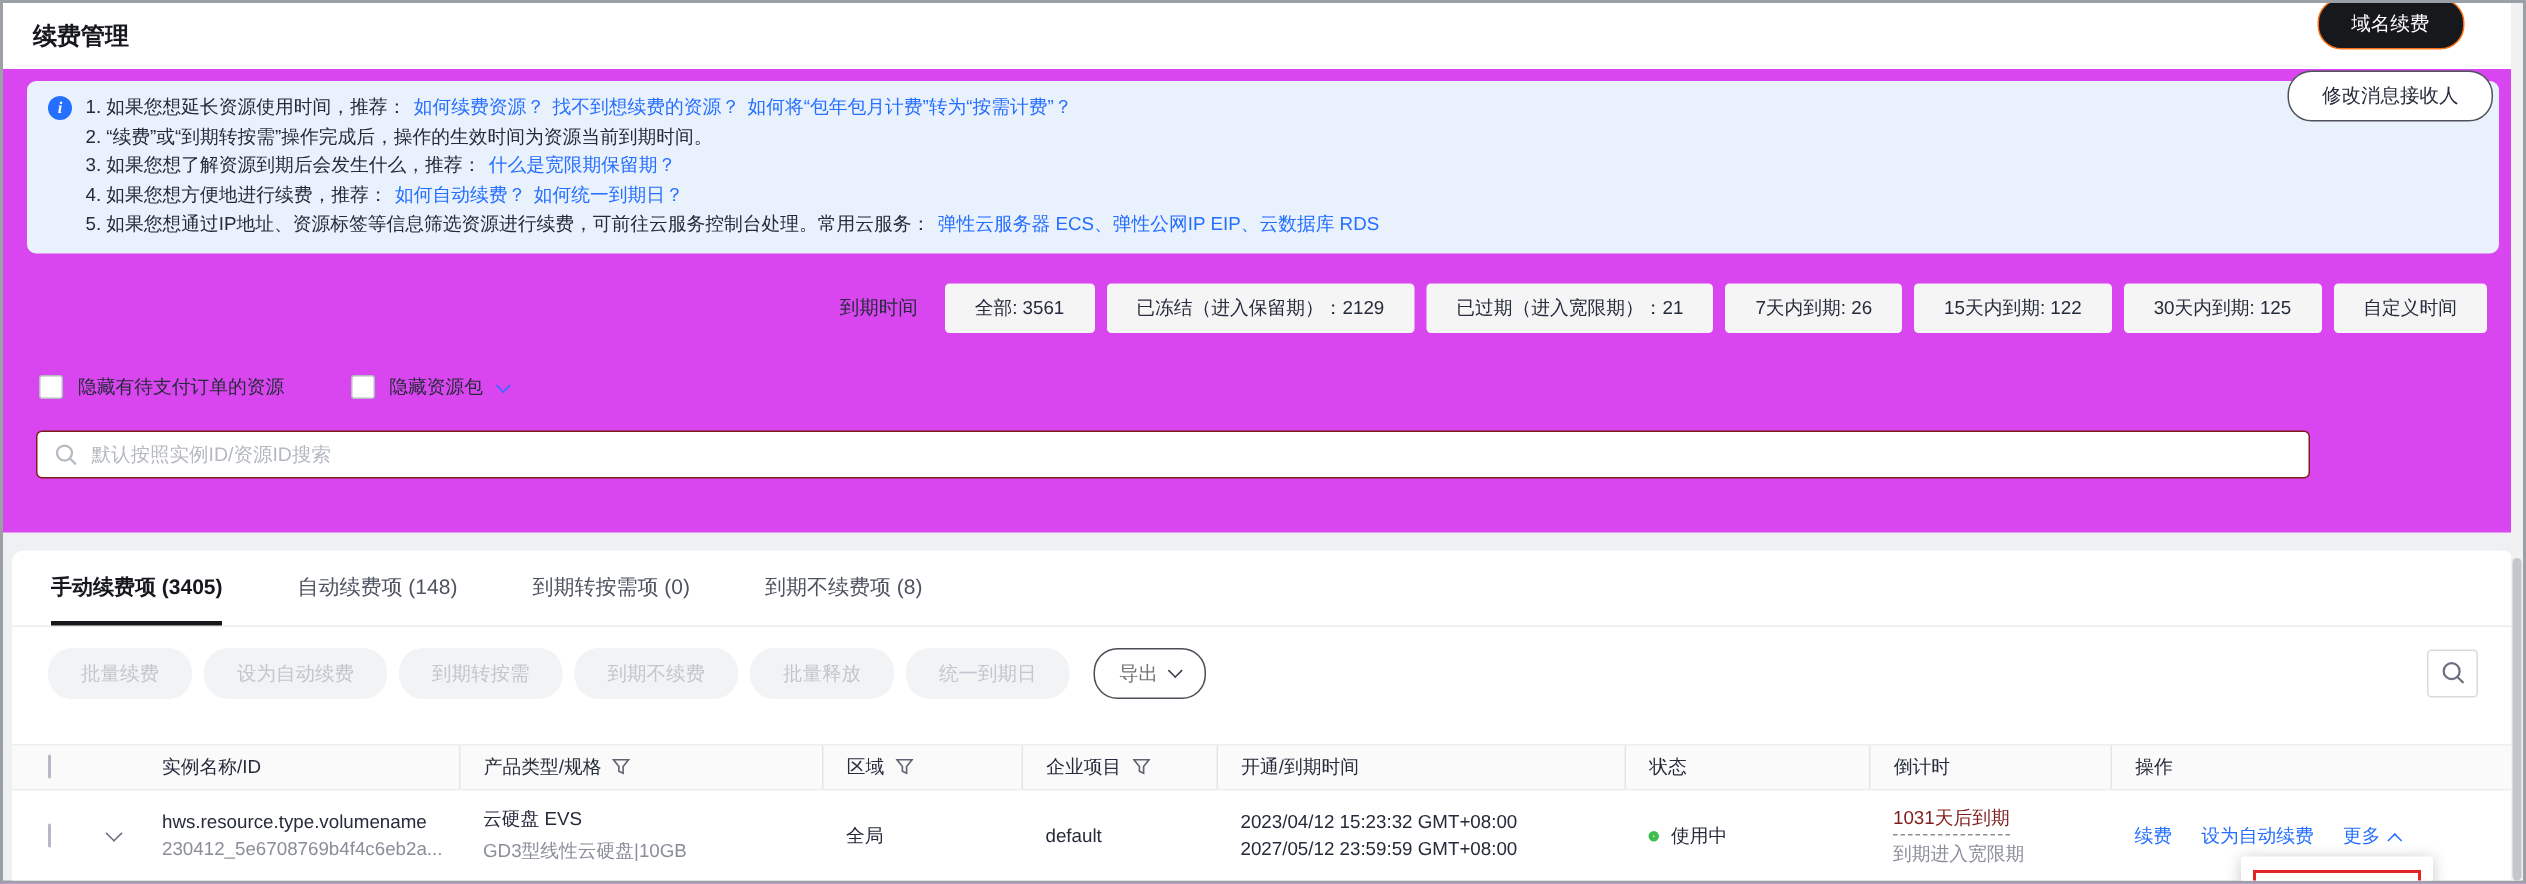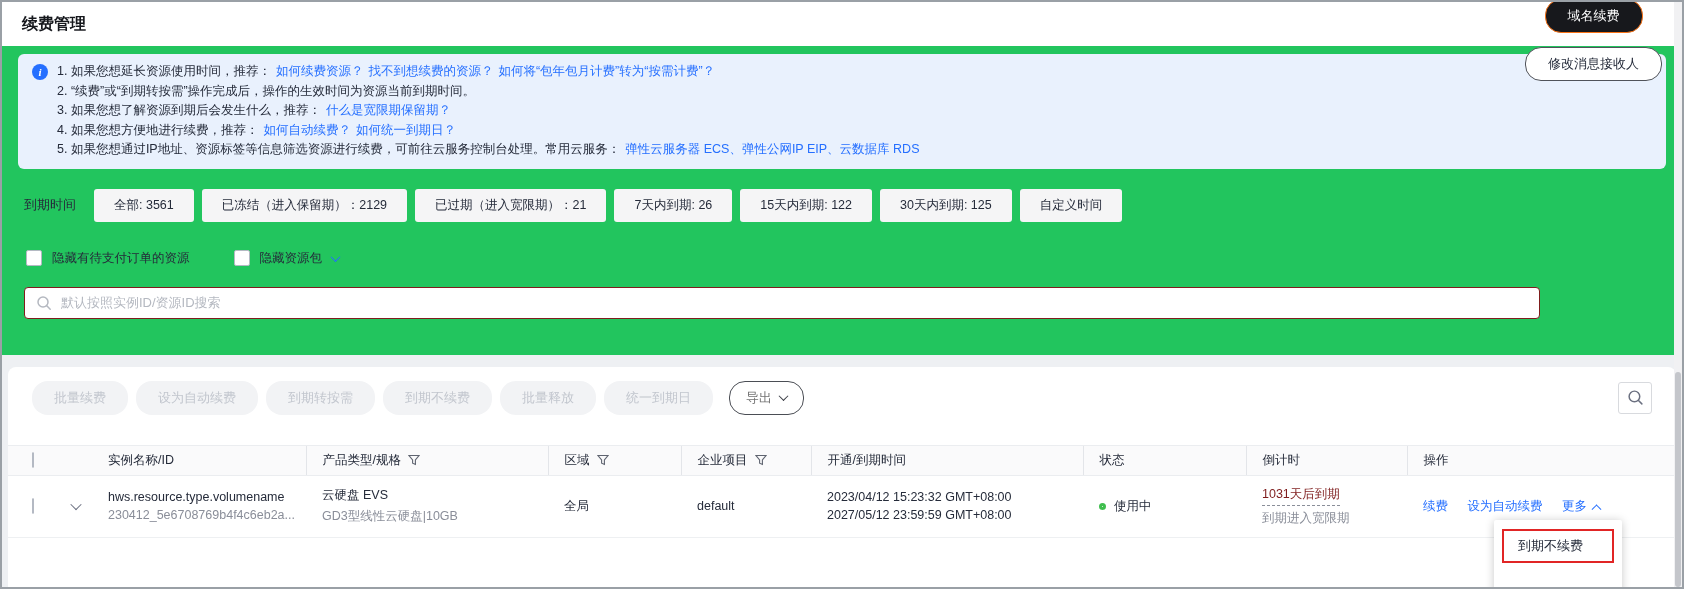--- a/index.html
+++ b/index.html
@@ -4,37 +4,37 @@
 <style>
   * { box-sizing: border-box; margin: 0; padding: 0; }
   html,body { width:1684px; height:589px; }
   body {
     font-family: "Liberation Sans", "DejaVu Sans", sans-serif;
     font-size: 12.5px; color:#252b3a;
     background:#eef0f3;
     border:2px solid #9aa0a6;
     overflow:hidden; position:relative;
   }
-  .sec-top { background:#22c55e; padding-bottom:36px; }
+  .sec-top { background:#d946ef; padding-bottom:36px; }
   
   .header-bar { display:flex; align-items:center; height:44px; padding:0 20px; background:#fff; }
   .page-title { font-size:16px; font-weight:bold; color:#16181d; }
   .header-right { margin-left:auto; display:flex; align-items:center; gap:14px;flex-direction:column; }
   .guide-link { display:inline-flex; align-items:center; gap:6px; color:#252b3a; font-size:13px; cursor:pointer; }
   .pill { border-radius:16px; font-size:13px; padding:7px 22px; cursor:pointer; white-space:nowrap; }
   .pill-dark { background:#17181c; color:#fff; border:1px solid #f97316; }
   .pill-light { background:#fff; color:#252b3a; border:1px solid #50535a; }
   
   .banner { margin:8px 16px 0; background:#e9f1fd; border-radius:6px; padding:8px 16px 9px 14px; display:flex; gap:9px; }
   .info-icon { flex:0 0 16px; width:16px; height:16px; margin-top:2px; border-radius:50%; background:#256fff; color:#fff;
     font-size:11px; font-weight:bold; font-style:italic; display:flex; align-items:center; justify-content:center; font-family:"Liberation Serif", serif; }
   .tip-line { line-height:19.5px; color:#252b3a; }
   .tip-link { color:#256fff; cursor:pointer; margin-left:5px; }
   
-  .chips-row { display:flex; align-items:center; margin:20px 16px 0 22px; }
+  .chips-row { display:flex; align-items:center; margin:20px 16px 0 22px;justify-content:flex-end; }
   .chips-label { font-size:13px; margin-right:18px; white-space:nowrap; }
   .chip { background:#f5f5f6; border-radius:3px; padding:8px 20px; margin-right:8px; font-size:12.5px; color:#252b3a; cursor:pointer; white-space:nowrap; }
   
   .cb-row { display:flex; align-items:center; gap:44px; margin:28px 16px 0 24px; }
   .cb-item { display:flex; align-items:center; gap:10px; }
   .checkbox { width:16px; height:16px; border:1px solid #b4b9c3; border-radius:2px; background:#fff; cursor:pointer; flex:0 0 16px; }
   .caret { display:inline-block; width:7px; height:7px; border-right:1.6px solid currentColor; border-bottom:1.6px solid currentColor; transform:rotate(45deg) translate(-1px,-1px); }
   .caret-up { transform:rotate(-135deg) translate(-2px,-2px); }
   .blue { color:#256fff; }
   
@@ -131,20 +131,26 @@
   <div class="search-wrap">
     <svg class="search-glyph" width="16" height="16" viewBox="0 0 16 16">
         <circle cx="7" cy="7" r="5" fill="none" stroke="#b4b8c0" stroke-width="1.5"></circle>
         <line x1="10.8" y1="10.8" x2="14.2" y2="14.2" stroke="#b4b8c0" stroke-width="1.5" stroke-linecap="round"></line>
       </svg>
     <input class="search-input" type="text" placeholder="默认按照实例ID/资源ID搜索" style="">
   </div>
 </div>
 
 <div class="card">
+  <div class="tabs">
+    <span class="tab active">手动续费项 (3405)</span>
+    <span class="tab">自动续费项 (148)</span>
+    <span class="tab">到期转按需项 (0)</span>
+    <span class="tab">到期不续费项 (8)</span>
+  </div>
 
   <div class="toolbar">
     <button class="btn-disabled">批量续费</button>
     <button class="btn-disabled">设为自动续费</button>
     <button class="btn-disabled">到期转按需</button>
     <button class="btn-disabled">到期不续费</button>
     <button class="btn-disabled">批量释放</button>
     <button class="btn-disabled">统一到期日</button>
     <button class="btn-export">
       <span>导出</span>

